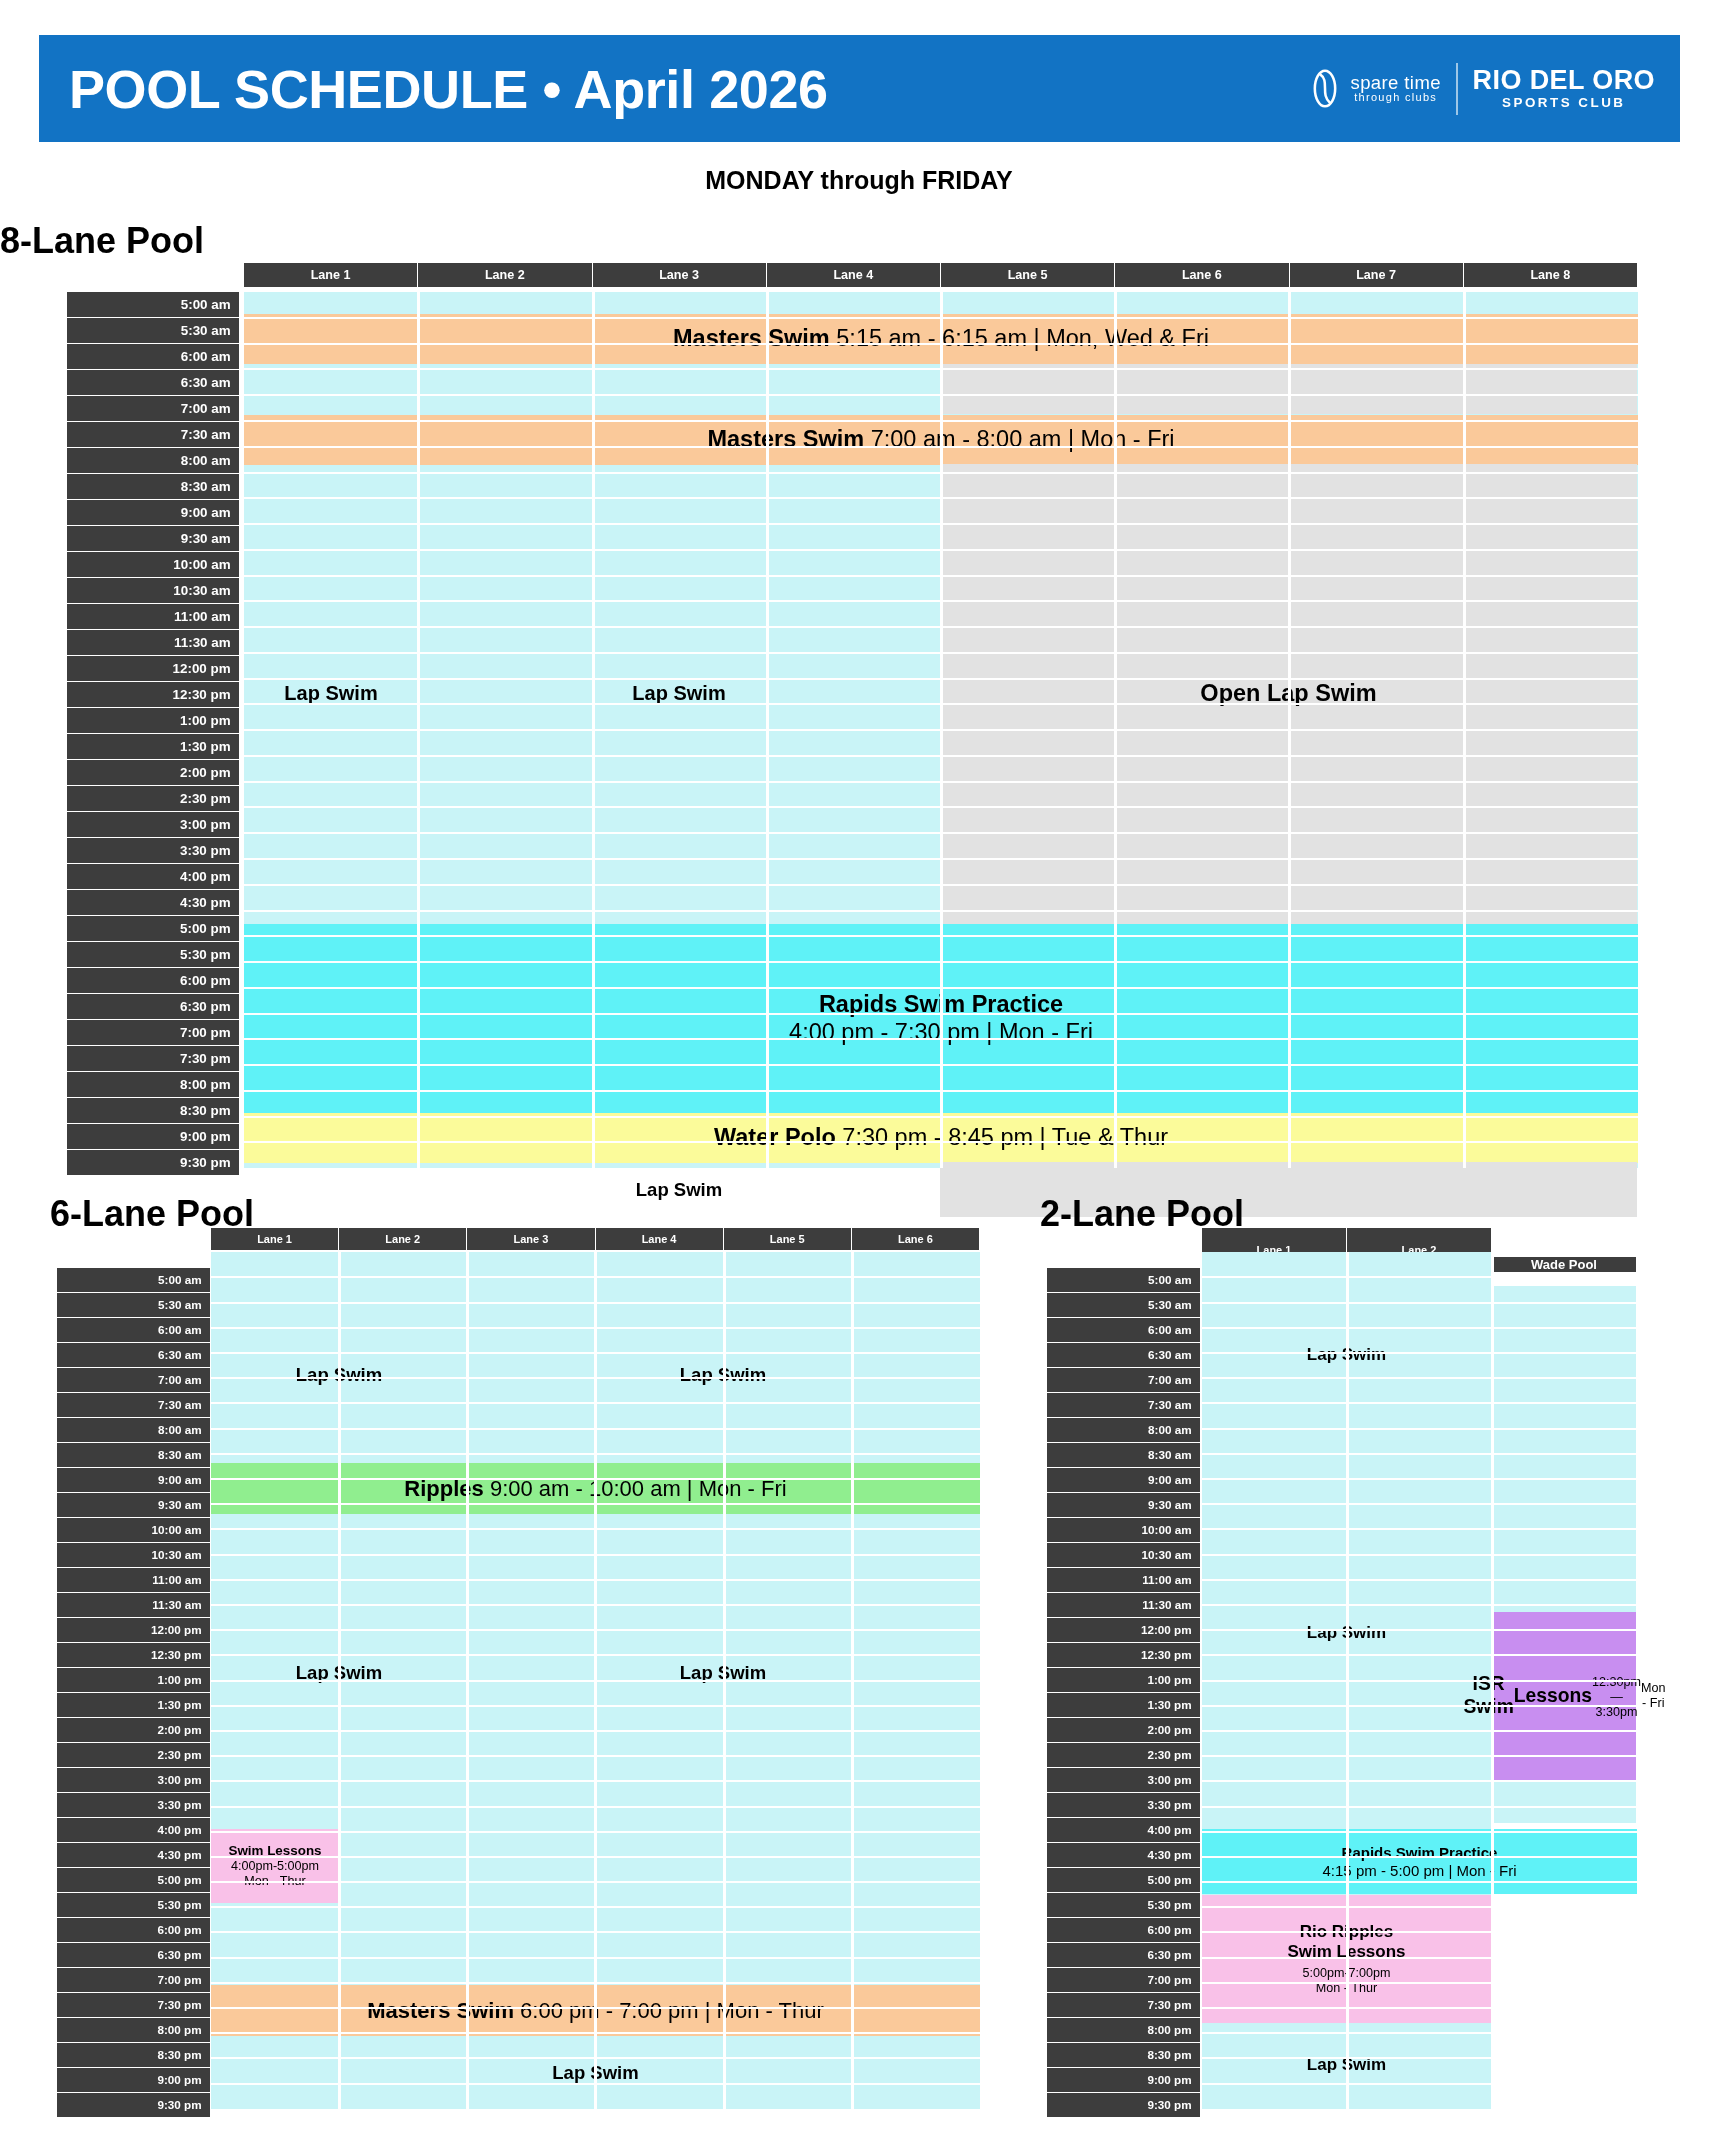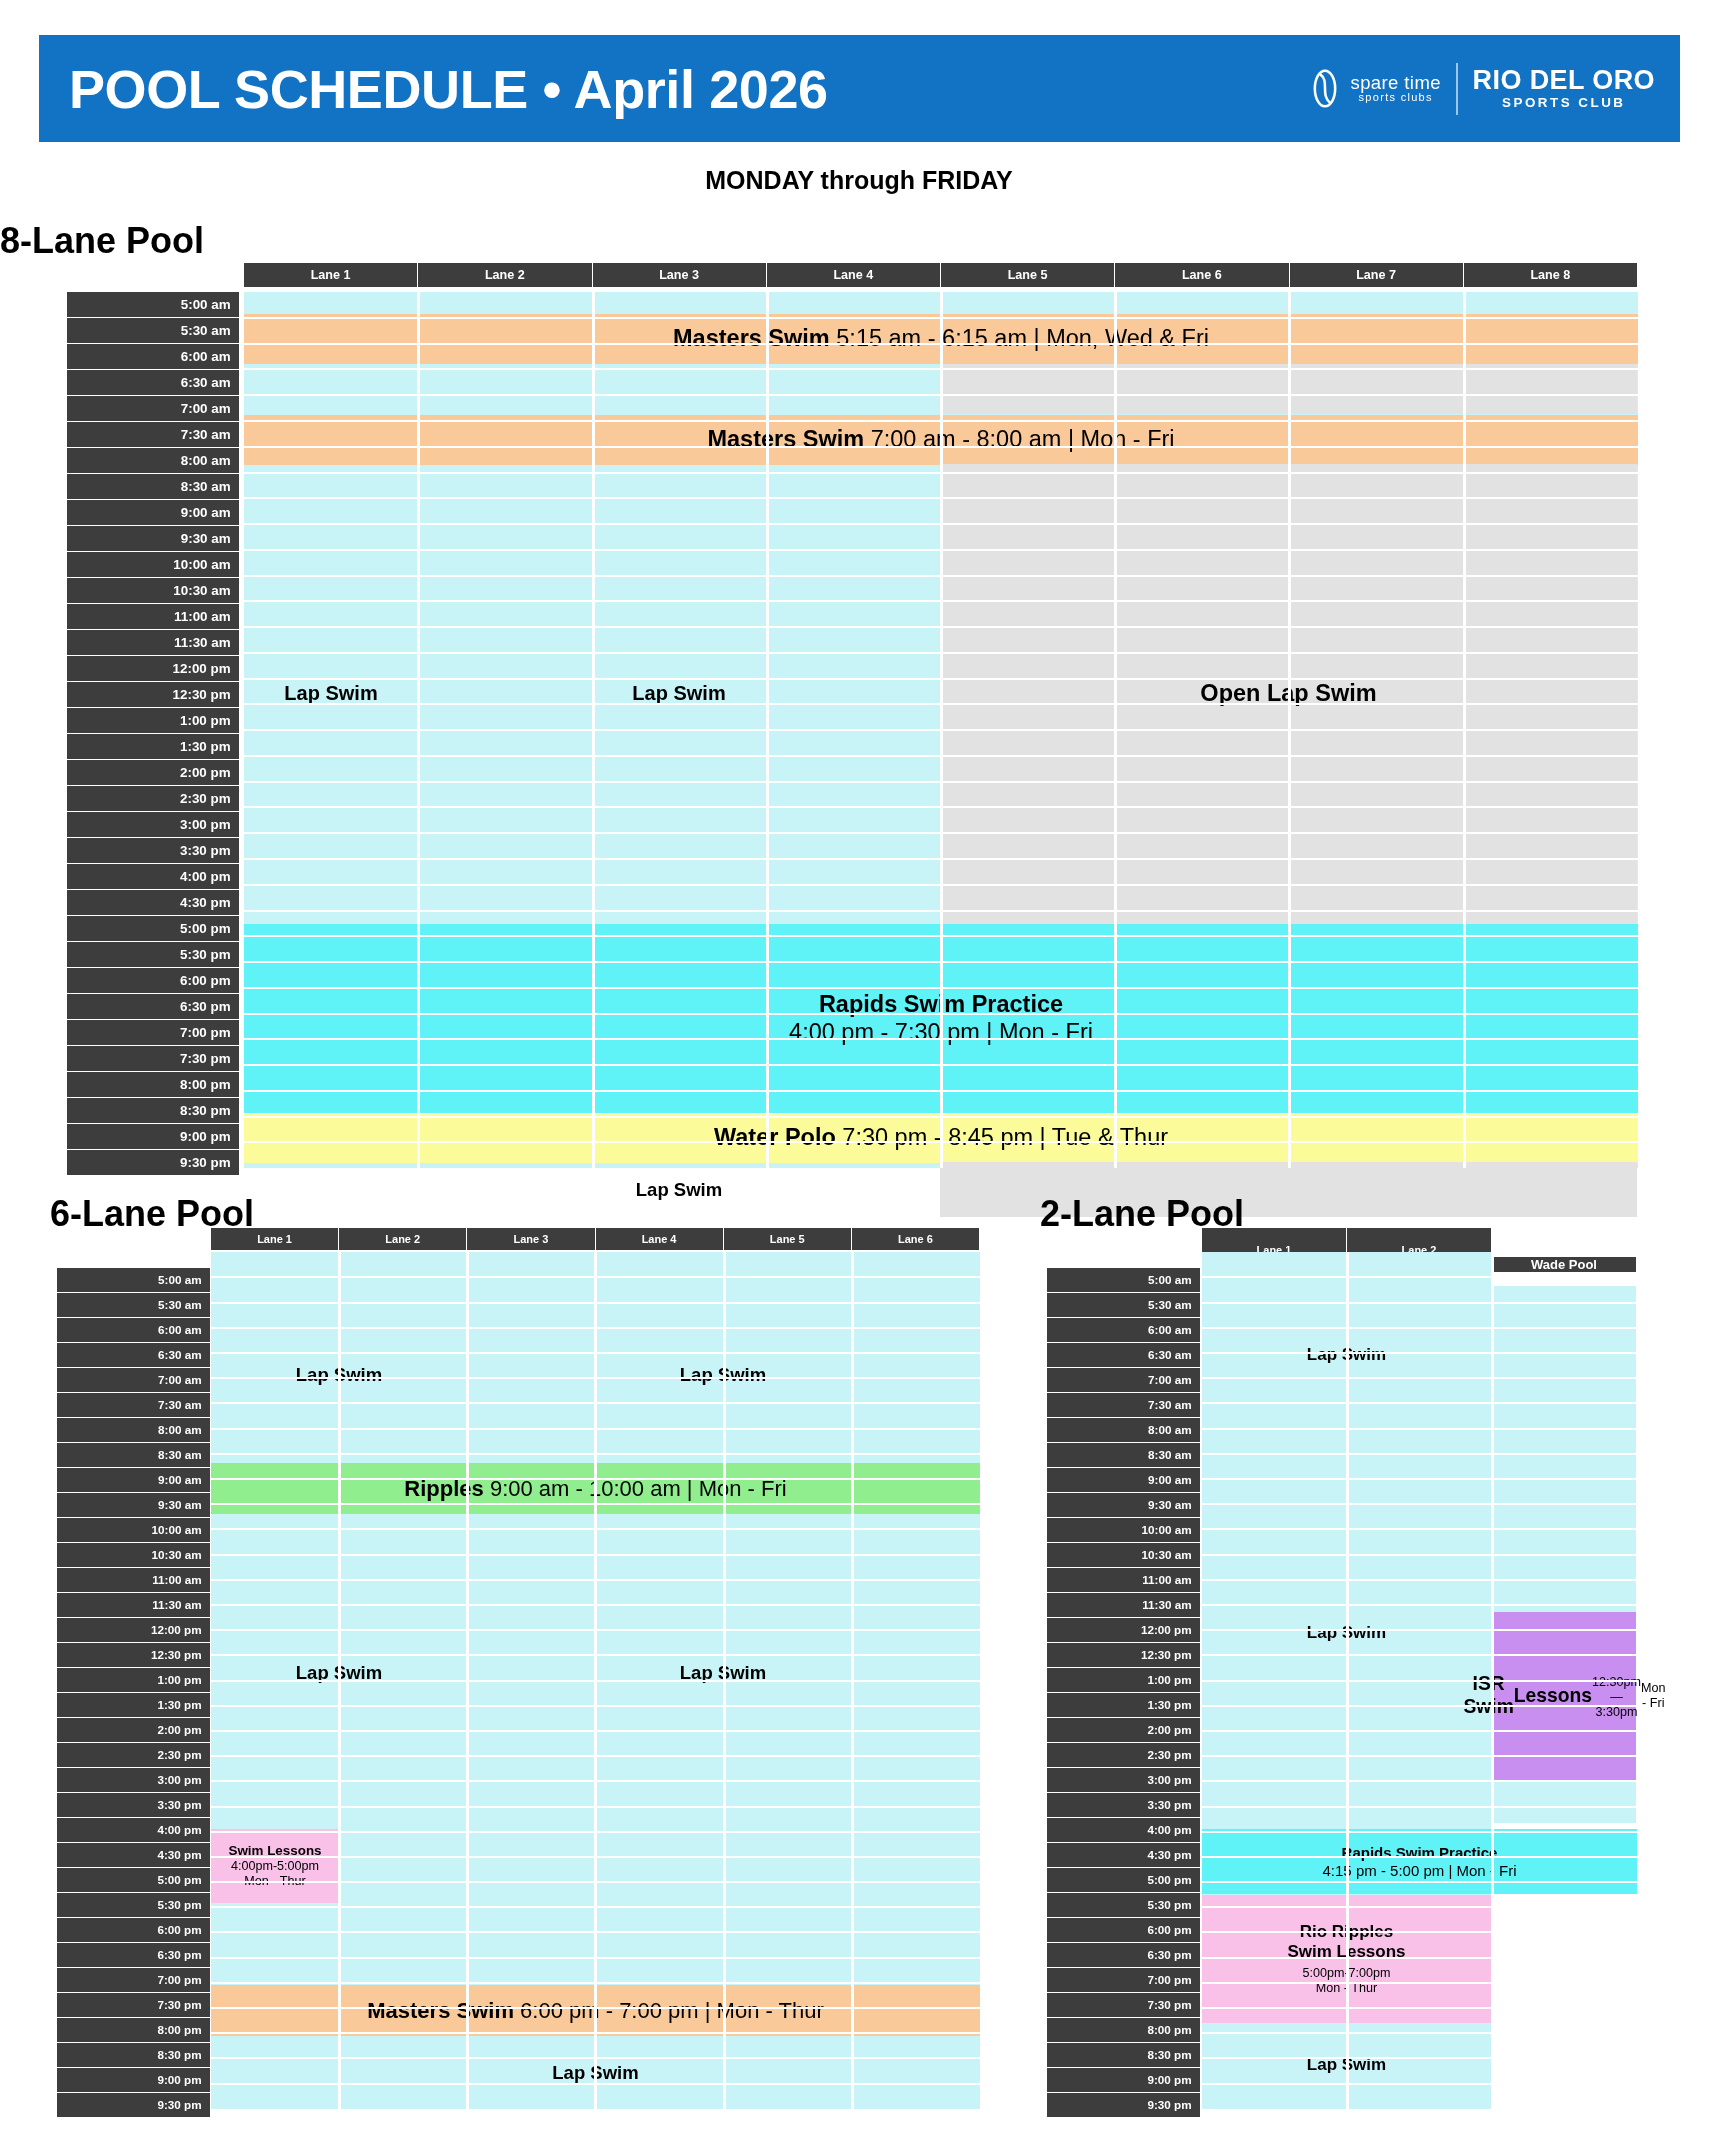--- a/index.html
+++ b/index.html
@@ -190,21 +190,21 @@
   <div class="header">
     <div class="header-title">POOL SCHEDULE • April 2026</div>
     <div class="logo-wrap">
       <div class="logo-left">
         <svg class="logo-mark" viewBox="0 0 40 46">
           <ellipse cx="20" cy="23" rx="12" ry="21" fill="none" stroke="#ffffff" stroke-width="3"></ellipse>
           <path d="M14 6 C26 14, 14 30, 26 40" fill="none" stroke="#ffffff" stroke-width="3"></path>
         </svg>
         <div class="logo-left-text">
           <div class="l1">spare time</div>
-          <div class="l2">sports clubs</div>
+          <div class="l2">through clubs</div>
         </div>
       </div>
       <div class="logo-divider"></div>
       <div class="logo-right">
         <div class="r1">RIO DEL ORO</div>
         <div class="r2">SPORTS CLUB</div>
       </div>
     </div>
   </div>
 

